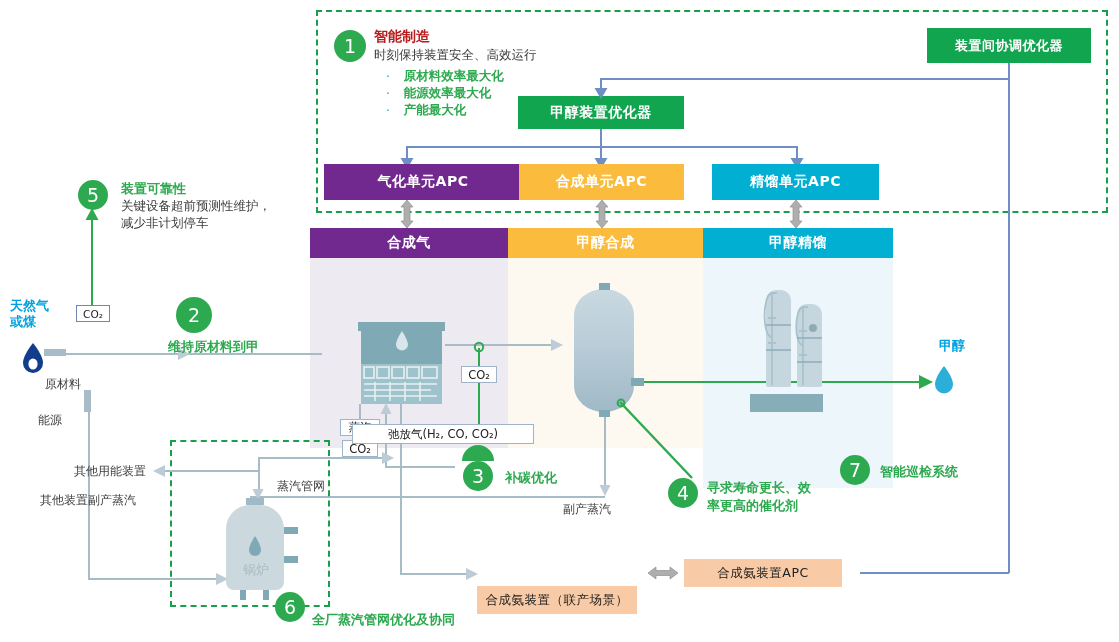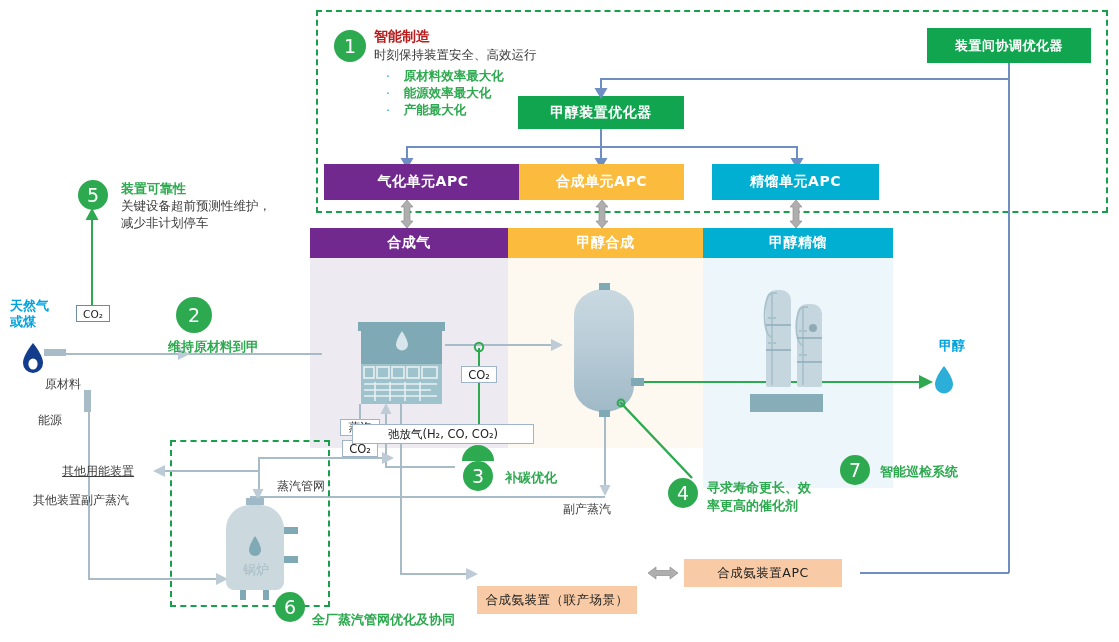--- a/index.html
+++ b/index.html
@@ -322,22 +322,22 @@
     <path d="M12 1 C12 1 3 12 3 19.5 A9 9 0 0 0 21 19.5 C21 12 12 1 12 1 Z" fill="#2BAFD8"></path>
   </svg>
 
   <div class="abs circle" style="left:840px;top:455px;width:30px;height:30px;">
     <span>7</span>
   </div>
   <div class="abs head-green" style="left:880px;top:463px;">智能巡检系统</div>
 
   <div class="abs dashbox" style="left:170px;top:440px;width:160px;height:167px;"></div>
 
-  <div class="abs gray-lbl" style="left:62px;top:463px;text-decoration:underline;">其他用能装置</div>
-  <div class="abs gray-lbl" style="left:33px;top:492px;">其他装置副产蒸汽</div>
+  <div class="abs gray-lbl" style="left:74px;top:463px;">其他用能装置</div>
+  <div class="abs gray-lbl" style="left:40px;top:492px;">其他装置副产蒸汽</div>
   <div class="abs gray-lbl" style="left:277px;top:478px;">蒸汽管网</div>
 
   <div class="abs ln-gray" style="left:160px;top:470px;width:100px;height:2px;"></div>
   <svg class="abs" style="left:153px;top:465px;" width="12" height="12">
     <polygon points="0,6 12,0 12,12" fill="#BCCBD5"></polygon>
   </svg>
   <div class="abs ln-gray" style="left:258px;top:457px;width:2px;height:42px;"></div>
   <div class="abs ln-gray" style="left:258px;top:457px;width:132px;height:2px;"></div>
   <svg class="abs" style="left:382px;top:452px;" width="12" height="12">
     <polygon points="12,6 0,0 0,12" fill="#BCCBD5"></polygon>

